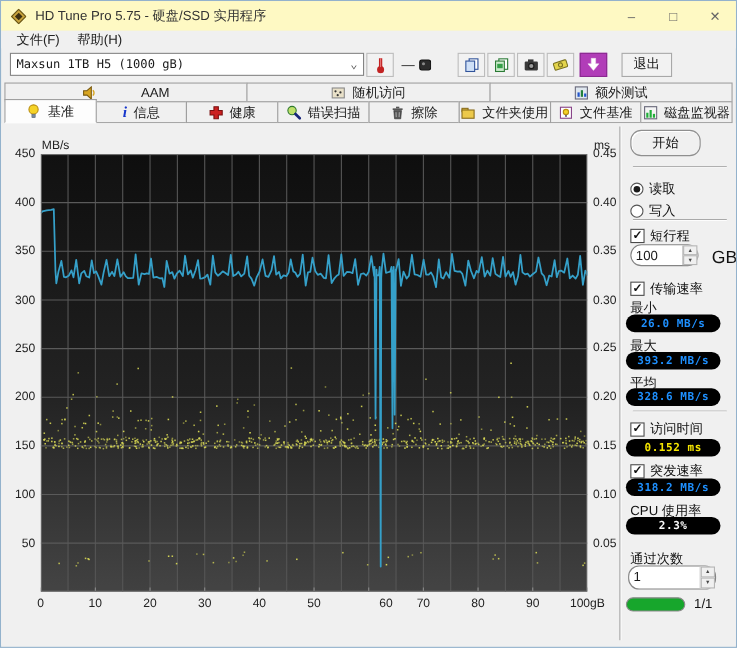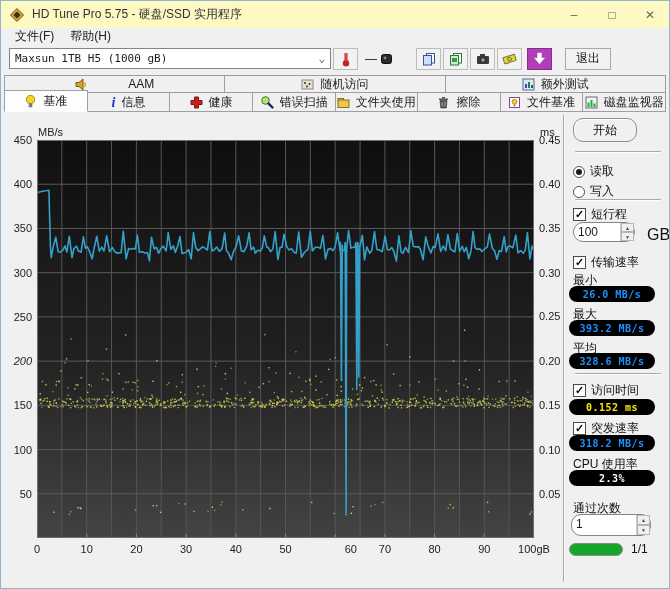--- a/index.html
+++ b/index.html
@@ -217,34 +217,34 @@
       </div>
       <div class="tab2">
         <svg class="ic" width="14" height="14" viewBox="0 0 14 14">
           <circle cx="5.5" cy="5.5" r="3.8" fill="#bfe06a" stroke="#2f7a2f"></circle>
           <line x1="8.6" y1="8.6" x2="12.5" y2="12.5" stroke="#18247a" stroke-width="2.4" stroke-linecap="round"></line>
         </svg>
         <span>错误扫描</span>
       </div>
       <div class="tab2">
         <svg class="ic" width="13" height="13" viewBox="0 0 13 13">
-          <rect x="1" y="2.5" width="5.5" height="3" fill="#ecc94b" stroke="#8a6d1d"></rect>
-          <rect x="1" y="4" width="11" height="7.5" fill="#ecc94b" stroke="#8a6d1d"></rect>
-        </svg>
-        <span>文件夹使用</span>
-      </div>
-      <div class="tab2">
-        <svg class="ic" width="13" height="13" viewBox="0 0 13 13">
           <rect x="5" y="1" width="3" height="1.5" fill="#555"></rect>
           <rect x="2" y="2.5" width="9" height="1.5" fill="#555"></rect>
           <polygon points="3,4.5 10,4.5 9.3,12 3.7,12" fill="#555" stroke="#222" stroke-width="0.5"></polygon>
           <line x1="5" y1="6" x2="5.2" y2="10.5" stroke="#ccc" stroke-width="0.7"></line>
           <line x1="8" y1="6" x2="7.8" y2="10.5" stroke="#ccc" stroke-width="0.7"></line>
         </svg>
         <span>擦除</span>
+      </div>
+      <div class="tab2">
+        <svg class="ic" width="13" height="13" viewBox="0 0 13 13">
+          <rect x="1" y="2.5" width="5.5" height="3" fill="#ecc94b" stroke="#8a6d1d"></rect>
+          <rect x="1" y="4" width="11" height="7.5" fill="#ecc94b" stroke="#8a6d1d"></rect>
+        </svg>
+        <span>文件夹使用</span>
       </div>
       <div class="tab2">
         <svg class="ic" width="13" height="13" viewBox="0 0 13 13">
           <rect x="1.5" y="1.5" width="10" height="10" fill="#ffffff" stroke="#884488"></rect>
           <circle cx="6.5" cy="5.8" r="2.4" fill="#f5d327" stroke="#b98e12"></circle>
           <rect x="5.6" y="8.6" width="1.8" height="1.6" fill="#667"></rect>
         </svg>
         <span>文件基准</span>
       </div>
       <div class="tab2">
@@ -1152,21 +1152,21 @@
         <polyline points="0.0,54.0 1.5,52.2 5.5,51.3 9.4,50.8 11.9,50.2 12.7,79.6 13.4,106.1 14.2,117.6 16.2,106.7 18.8,97.2 21.1,111.7 23.1,112.1 25.7,110.4 28.0,105.8 29.8,112.1 32.3,96.2 35.0,117.6 36.9,108.5 39.6,106.2 41.5,111.1 44.1,112.3 46.4,96.7 48.4,108.3 50.4,106.7 52.3,111.0 55.2,118.8 57.1,108.3 59.8,96.3 62.3,111.1 64.9,107.1 67.0,111.0 69.7,95.8 72.5,111.7 75.4,107.5 77.4,111.3 79.4,112.9 81.3,112.9 84.1,112.7 86.3,91.3 89.1,118.8 91.6,108.5 94.4,109.2 96.5,108.5 98.4,109.1 100.3,95.0 102.5,112.3 105.3,111.7 108.1,113.0 110.6,112.9 112.4,120.9 114.5,97.2 117.1,108.8 119.6,107.4 121.6,113.3 123.7,108.8 126.3,106.1 129.2,111.0 131.2,92.5 133.8,109.5 136.4,105.8 138.3,112.4 140.8,105.7 143.0,96.5 145.0,113.4 147.0,113.1 149.5,111.9 151.6,109.6 154.2,118.8 156.5,92.5 158.7,107.6 161.1,110.7 163.6,108.6 165.5,106.7 167.6,107.9 170.4,110.0 172.8,91.7 175.0,111.0 177.5,109.6 179.7,107.0 182.3,111.3 185.1,108.7 187.7,93.0 189.5,110.7 191.6,113.3 194.1,119.7 196.4,111.9 199.0,106.8 201.7,95.8 204.4,110.8 207.0,111.7 209.8,105.8 212.1,92.9 214.1,109.7 216.6,107.1 218.3,113.1 220.8,110.3 223.3,111.1 225.4,107.7 227.3,95.9 229.6,106.7 231.4,107.7 233.5,111.7 235.8,109.0 238.2,91.5 240.9,119.7 243.0,107.5 245.1,107.1 247.1,94.2 249.6,106.4 251.9,109.9 254.6,108.8 257.4,112.6 259.3,113.0 261.7,92.0 264.5,117.3 267.0,113.0 269.1,110.7 271.0,109.5 273.3,91.3 275.4,110.9 278.3,107.2 280.9,107.3 283.5,108.3 285.9,95.5 288.5,119.0 291.1,109.1 293.7,108.6 296.0,110.6 298.1,107.2 300.6,92.9 303.1,110.9 303.5,102.6 304.4,240.6 305.3,105.2 305.4,110.6 307.4,110.2 308.2,102.6 309.1,375.0 309.6,112.7 310.0,105.2 311.6,90.5 313.9,108.1 315.7,107.5 317.8,106.9 318.9,102.6 319.8,249.4 320.4,106.1 320.7,105.2 320.9,102.6 321.8,237.0 322.7,105.2 322.8,106.8 325.4,95.5 327.5,119.9 329.8,106.9 332.7,113.2 334.8,110.6 337.5,91.6 339.9,109.5 342.5,110.0 345.3,111.7 348.1,96.0 350.4,109.7 352.7,109.7 354.8,107.6 356.8,111.2 359.4,121.1 361.9,95.9 364.1,112.1 366.0,113.3 368.6,107.4 371.5,112.5 373.9,90.9 376.2,106.2 379.0,107.0 381.3,106.6 383.3,109.0 386.1,119.7 388.7,96.9 391.2,106.4 393.9,113.0 396.2,106.3 398.1,107.7 401.0,93.8 403.6,111.5 406.1,106.0 408.7,110.6 410.9,94.7 413.4,109.0 415.8,110.7 417.8,111.9 420.3,93.6 422.6,111.5 425.2,106.3 427.2,111.7 429.4,107.4 431.7,118.8 434.0,110.9 436.1,91.6 438.0,107.6 440.4,109.4 442.8,108.8 444.8,111.5 447.5,109.1 450.3,106.9 452.5,94.1 455.4,108.5 457.6,110.9 459.9,119.3 462.3,110.5 464.5,111.4 467.2,96.5 469.2,112.0 471.0,106.5 473.1,106.0 475.9,107.9 478.8,95.0 481.0,113.0 483.6,110.5 486.3,113.3 488.3,109.8 490.4,92.6 492.9,119.0 495.1,106.1 497.0,109.9 497.0,106.1" fill="none" stroke="#35a0c9" stroke-width="1.6" stroke-linejoin="round"></polyline>
         <rect x="0.5" y="0.5" width="496" height="397" fill="none" stroke="#6e6e6e"></rect>
       </svg>
 
     <div class="ytl" id="ytl">
         <div style="top: -6px;">450</div>
         <div style="top: 38.2222px;">400</div>
         <div style="top: 82.4444px;">350</div>
         <div style="top: 126.667px;">300</div>
         <div style="top: 170.889px;">250</div>
-        <div style="top: 215.111px; font-style: italic;">200</div>
+        <div style="top: 215.111px;">200</div>
         <div style="top: 259.333px;">150</div>
         <div style="top: 303.556px;">100</div>
         <div style="top: 347.778px;">50</div>
       </div>
     <div class="ytr" id="ytr">
         <div style="top: -6px;">0.45</div>
         <div style="top: 38.2222px;">0.40</div>
         <div style="top: 82.4444px;">0.35</div>
         <div style="top: 126.667px;">0.30</div>
         <div style="top: 170px; text-align: center;">0.25</div>

